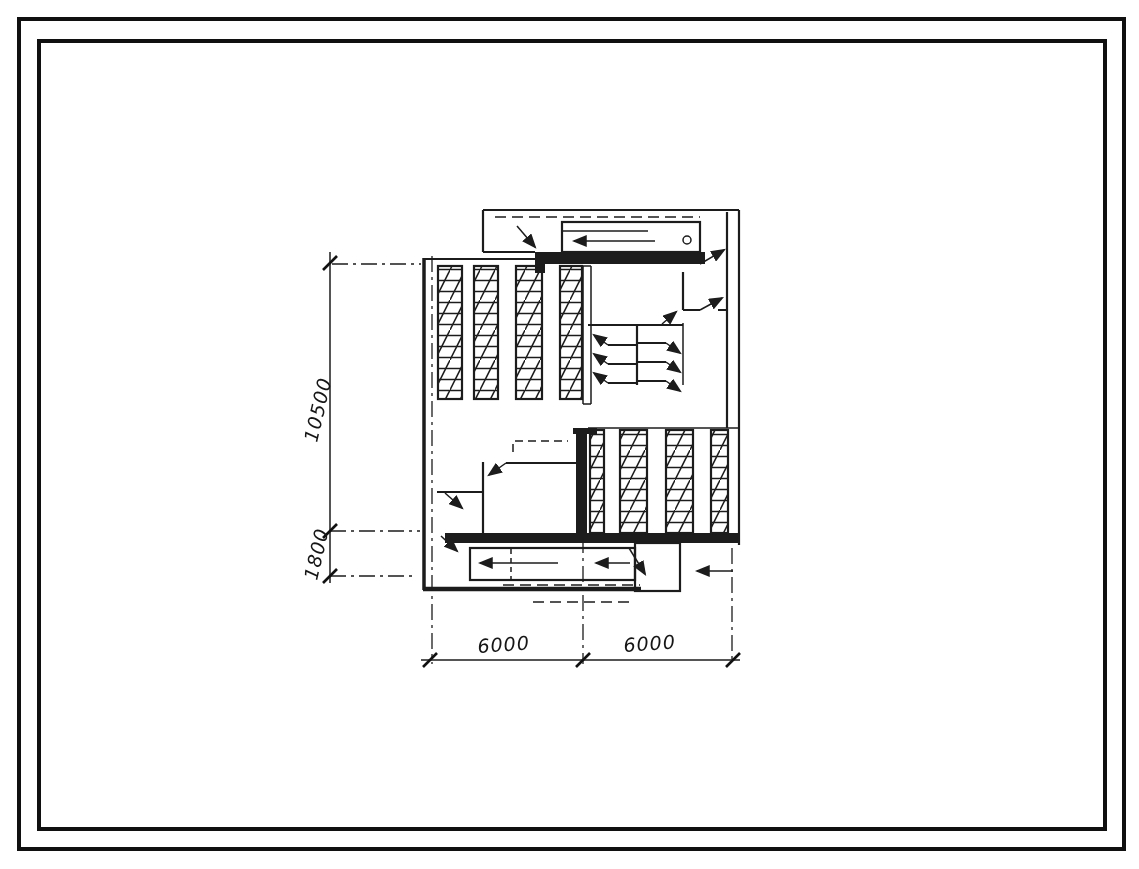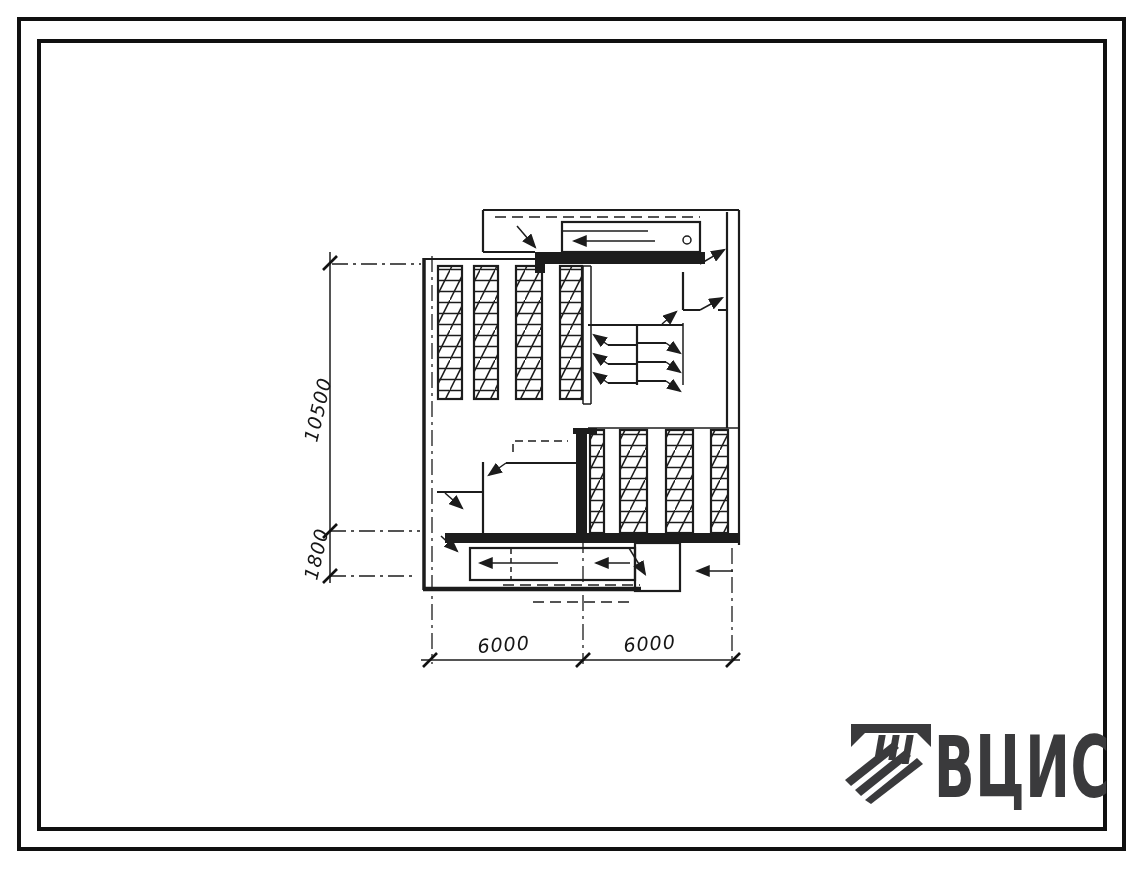--- a/index.html
+++ b/index.html
@@ -183,31 +183,13 @@
       <path class="tick" d="M423,667 L437,653"></path>
       <path class="tick" d="M576,667 L590,653"></path>
       <path class="tick" d="M726,667 L740,653"></path>
       <text class="dimtext" x="317" y="443" transform="rotate(-77 317 443)">10500</text>
       <text class="dimtext" x="317" y="581" transform="rotate(-77 317 581)">1800</text>
       <text class="dimtext" x="478" y="653" transform="rotate(-4 478 653)">6000</text>
       <text class="dimtext" x="624" y="652" transform="rotate(-4 624 652)">6000</text>
     </g>
   </svg>
 
-  <div class="logo">
-    <svg class="logo-icon" width="92" height="84" viewBox="0 0 92 84">
-      <g fill="#3a3a3c" stroke="none">
-        <rect x="6" y="2" width="80" height="9"></rect>
-        <path d="M6,11 H20 L6,25 Z"></path>
-        <path d="M86,11 H72 L86,25 Z"></path>
-        <g transform="skewX(-10)">
-          <rect x="36" y="13" width="7" height="21"></rect>
-          <rect x="50" y="13" width="7" height="25"></rect>
-          <rect x="64" y="13" width="7" height="29"></rect>
-        </g>
-        <path d="M0,58 L48,20 L54,26 L6,64 Z"></path>
-        <path d="M10,68 L60,28 L66,34 L16,74 Z"></path>
-        <path d="M20,78 L72,36 L78,42 L26,82 Z"></path>
-      </g>
-    </svg>
-    <div class="logo-text">ВЦИС</div>
-  </div>
 </div>
 
 </body></html>

